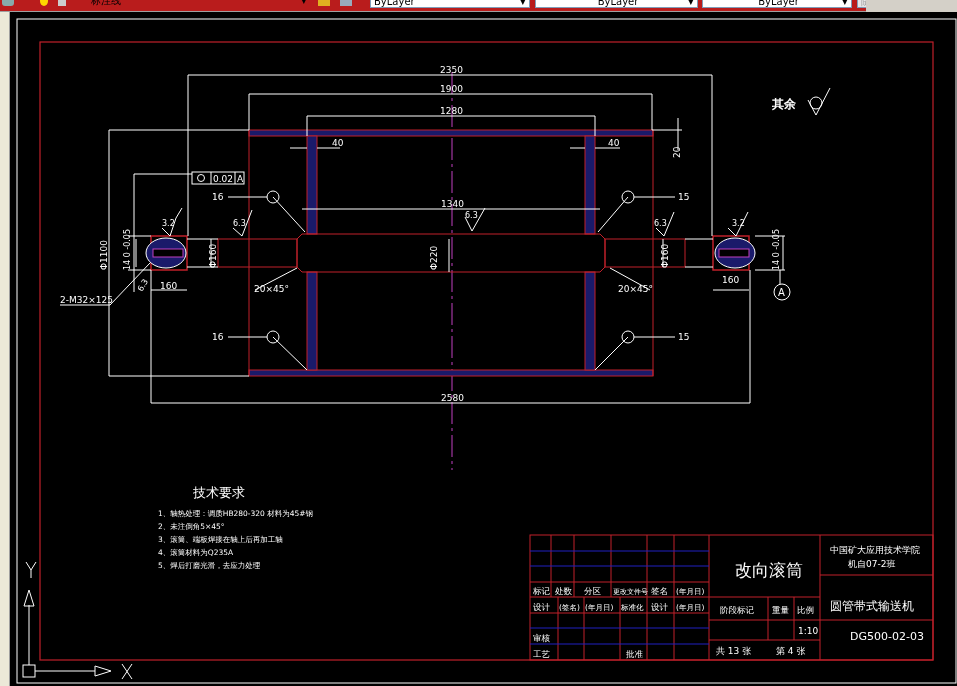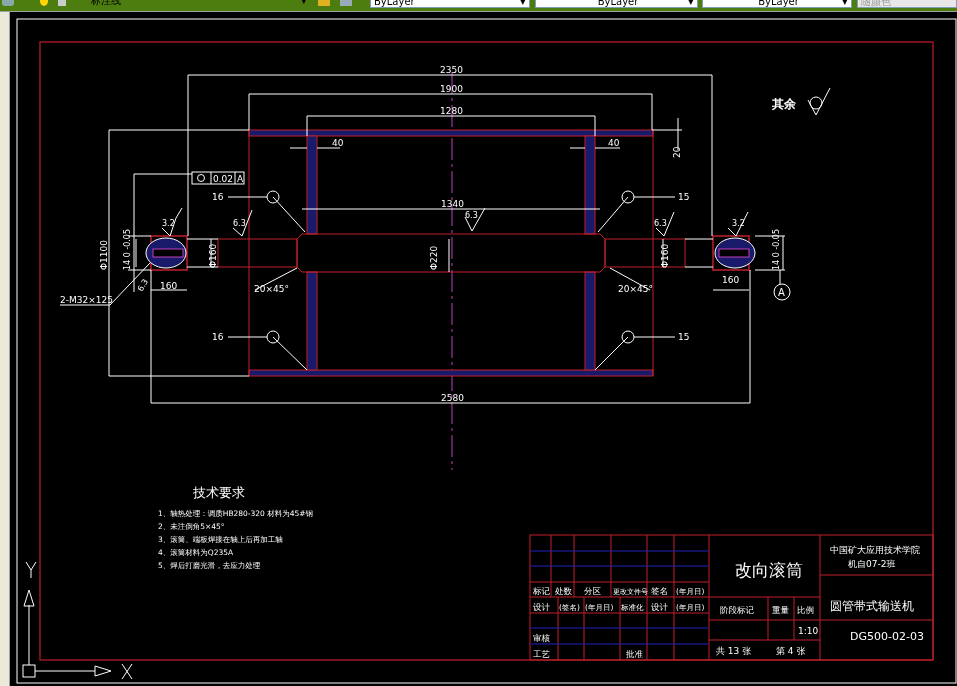--- a/index.html
+++ b/index.html
@@ -1,17 +1,17 @@
 <!DOCTYPE html>
 <html><head>
 <meta charset="utf-8">
 <style>
   html,body{margin:0;padding:0;}
   body{width:957px;height:686px;overflow:hidden;background:#d4d0c8;font-family:"DejaVu Sans",sans-serif;position:relative;}
-  .toolbar{position:absolute;left:0;top:0;width:957px;height:11px;background:#4d7c0f;border-bottom:1px solid #a0a0a0;overflow:hidden;}
+  .toolbar{position:absolute;left:0;top:0;width:841px;height:11px;background:#b91c1c;border-bottom:1px solid #a0a0a0;overflow:hidden;padding-left:25px;}
   .tb-seg{position:absolute;top:-5px;height:13px;background:#fff;border:1px solid #7f9db9;font-size:10px;line-height:12px;color:#000;padding-left:3px;box-sizing:border-box;overflow:hidden;white-space:nowrap;}
   .tb-seg .arrow{position:absolute;right:3px;top:0;font-size:8px;}
   .tb-icon{position:absolute;top:-4px;width:12px;height:10px;}
   .leftbar{position:absolute;left:0;top:12px;width:9px;height:674px;background:#ece9d8;border-right:1px solid #a0a0a0;}
   .canvas{position:absolute;left:10px;top:12px;width:947px;height:674px;background:#000;}
   svg{position:absolute;left:0;top:0;}
   .t{fill:#fff;font-family:"DejaVu Sans",sans-serif;}
 </style>
 </head>
 <body>

